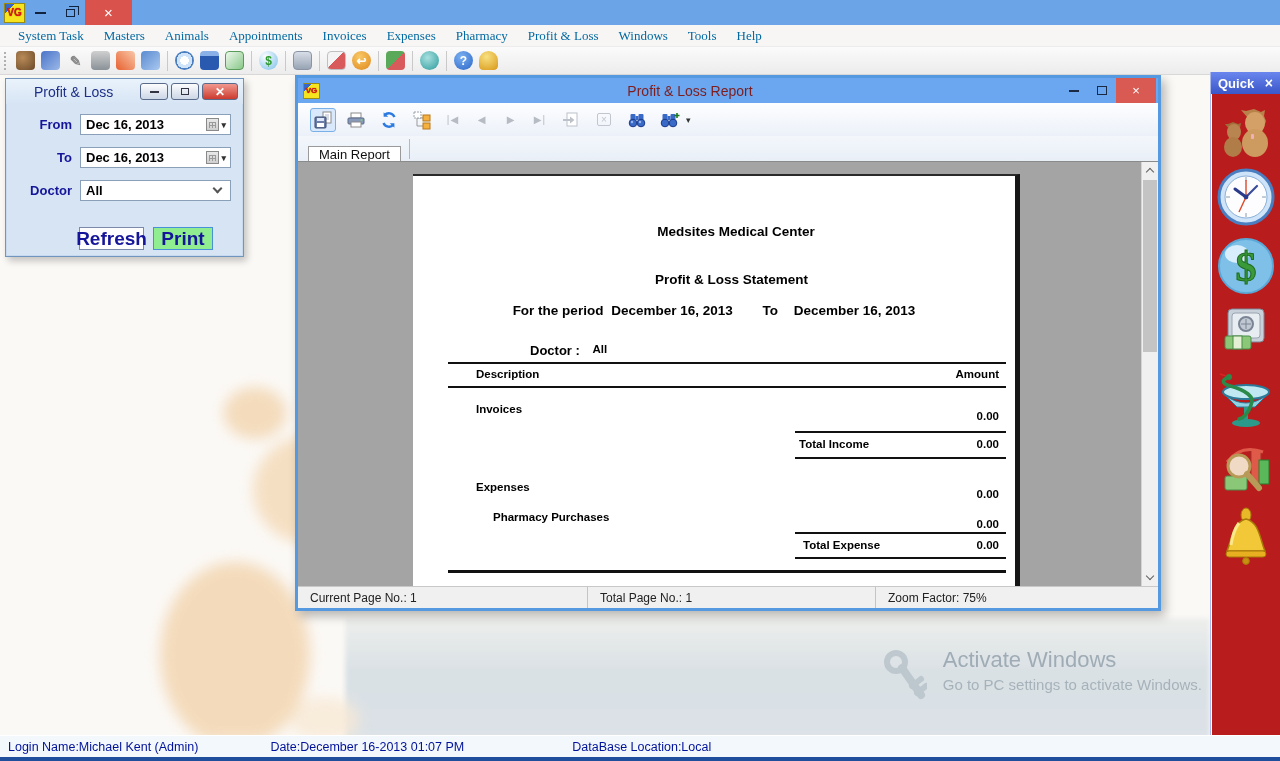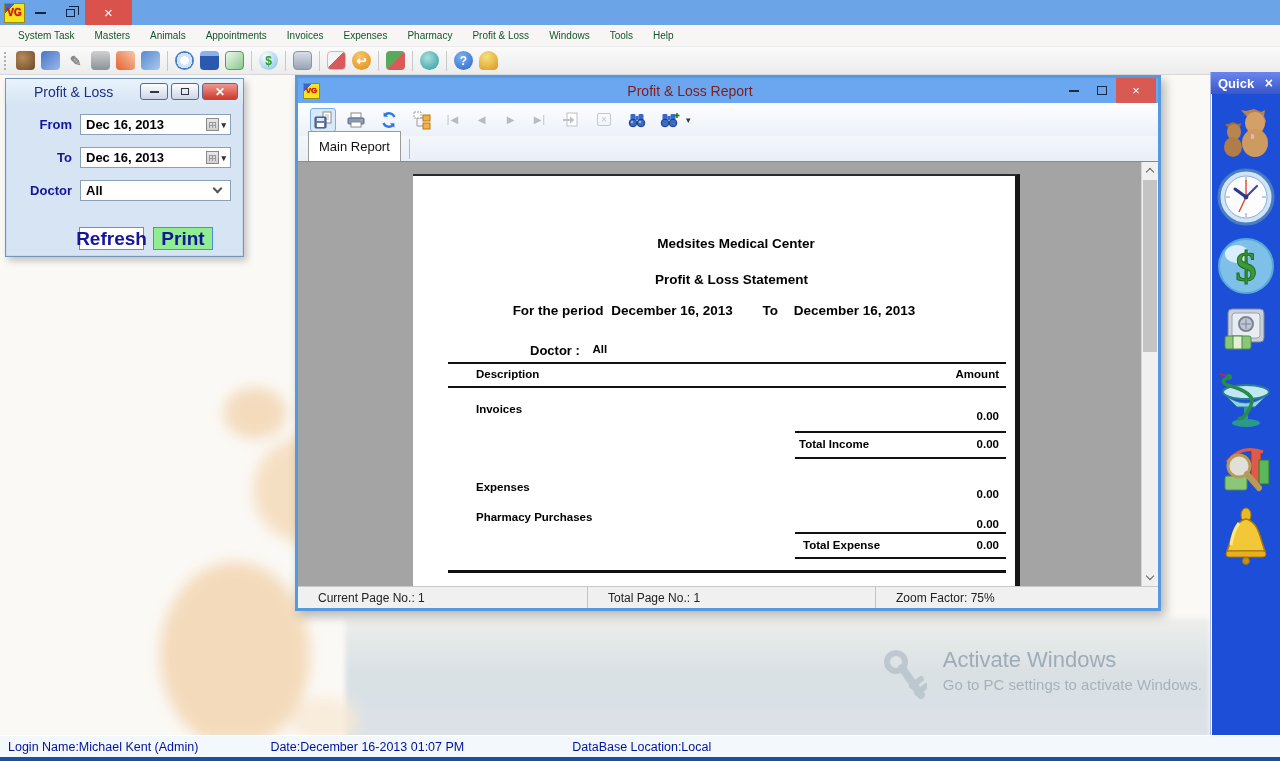--- a/index.html
+++ b/index.html
@@ -21,21 +21,21 @@
   .wc { width:30px; display:flex; align-items:center; justify-content:center; color:#122340; }
   .wc .minus { width:11px; height:2px; background:#122340; }
   .restore-ic { position:relative; width:9px; height:8px; border:1px solid #122340; }
   .restore-ic::before { content:""; position:absolute; left:2px; top:-4px; width:9px; height:8px;
                         border:1px solid #122340; border-left:none; border-bottom:none; }
   .wc-close { width:47px; background:#d9534c; color:#fff; font-size:15px; }
 
   
   .menubar { position:absolute; top:25px; left:0; right:0; height:22px; background:#f7f6f5;
              display:flex; align-items:center; padding-left:8px; border-bottom:1px solid #ececec; }
-  .menu-item { padding:0 10px; font-size:10px; color:#14532d; }
+  .menu-item { padding:0 10px; font-size:13px; color:#0369a1;font-family:Liberation Serif, serif; }
 
   
   .toolbar { position:absolute; top:47px; left:0; right:0; height:28px;
              background:linear-gradient(#fbfbfb,#ececec); display:flex; align-items:center;
              border-bottom:1px solid #d8d8d8; }
   .grip { width:4px; height:18px; margin:0 5px 0 4px; border-left:2px dotted #b0b0b0; }
   .tb-ic { width:19px; height:19px; margin:0 3px; border-radius:4px; display:flex;
            align-items:center; justify-content:center; font-size:12px; font-weight:bold; }
   .tb-sep { width:1px; height:20px; background:#c9c9c9; margin:0 4px; }
   .i1 { background:radial-gradient(circle at 35% 35%,#b98a58,#6a4a28); }
@@ -120,56 +120,56 @@
                  background:linear-gradient(#fdfeff,#ecf1f9); }
   .ct-btn { width:26px; height:24px; display:flex; align-items:center; justify-content:center;
             border-radius:3px; border:1px solid transparent; }
   .ct-btn.active { border:1px solid #7ab0e8; background:#d9e8fb; }
   .ct-nav { color:#b6bbc4; font-size:10px; letter-spacing:1px; width:22px; text-align:center; }
   .ct-x { width:14px; height:13px; border:1px solid #c2c6ce; color:#c2c6ce; font-size:10px;
           display:flex; align-items:center; justify-content:center; border-radius:2px; }
   .ct-caret { font-size:9px; color:#333; margin-left:-4px; }
   .rpt-tabrow { height:25px; display:flex; align-items:flex-end; padding-left:10px;
                 background:linear-gradient(#f3f7fc,#e9eff7); }
-  .rpt-tab { height:30px; padding:0 10px; background:#fff; border:1px solid #9a9a9a; border-bottom:none;
+  .rpt-tab { height:15px; padding:0 10px; background:#fff; border:1px solid #9a9a9a; border-bottom:none;
              display:flex; align-items:center; font-size:13px; color:#111; }
   .tab-sep { width:1px; height:20px; background:#b8b8b8; margin:0 0 2px 8px; }
   .rpt-view { position:absolute; left:0; right:0; top:83px; bottom:22px; background:#a4a4a4;
               border-top:1px solid #8a8a8a; overflow:hidden; }
   .page { position:absolute; left:115px; top:12px; width:607px; bottom:-6px; background:#fff;
           border-top:2px solid #2a2a2a; border-right:5px solid #161616; }
   .doc { position:relative; width:100%; height:100%; color:#000; }
   .doc .c { position:absolute; left:0; right:0; text-align:center; font-weight:bold; font-size:13.5px; }
-  .doc-org { top:60px;margin-left:44px; } .doc-head { top:96px;margin-left:35px; }
+  .doc-org { top:48px;margin-left:44px; } .doc-head { top:96px;margin-left:35px; }
   .doc-period { top:127px; }
   .doc-period .w1 { margin-right:4px; } .doc-period .w2 { margin:0 12px 0 26px; }
   .doc-doctor { position:absolute; left:72px; top:167px; font-weight:bold; font-size:13px;padding-left:45px; }
   .doc-doctor .v { font-size:11.5px; margin-left:9px; vertical-align:2px; }
   .ln { position:absolute; background:#111; height:2px; }
   .ln-full { left:35px; width:558px; }
   .ln-sub { left:382px; width:211px; }
   .doc-row { position:absolute; font-weight:bold; font-size:11.5px; }
   .doc-amt { position:absolute; right:16px; font-weight:bold; font-size:11.5px; }
   .vscroll { position:absolute; right:0; top:0; bottom:0; width:17px; background:#f0f0f0;
              border-left:1px solid #d4d4d4; }
   .vs-arrow { position:absolute; left:0; width:16px; height:17px; display:flex; align-items:center;
               justify-content:center; }
   .vs-arrow span { width:6px; height:6px; border-right:1.6px solid #606060; border-bottom:1.6px solid #606060; }
   .vs-up { top:0; } .vs-up span { transform:rotate(-135deg); margin-top:3px; }
   .vs-down { bottom:0; } .vs-down span { transform:rotate(45deg); margin-bottom:3px; }
   .vs-thumb { position:absolute; left:1px; top:18px; width:14px; height:172px; background:#c4c4c4; }
   .rpt-status { position:absolute; left:0; right:0; bottom:0; height:22px; background:#f0f0f0;
                 border-top:1px solid #c8c8c8; display:flex; align-items:center; font-size:12px; color:#222; }
-  .rpt-status div { padding-left:20px; height:100%; display:flex; align-items:center; }
+  .rpt-status div { padding-left:12px; height:100%; display:flex; align-items:center; }
   .rs-1 { width:290px; border-right:1px solid #c4c4c4; }
   .rs-2 { width:288px; border-right:1px solid #c4c4c4; }
   .rs-3 { flex:1; }
 
   
-  .quick { position:absolute; right:0; top:72px; width:70px; bottom:26px; background:#1d4ed8;
+  .quick { position:absolute; right:0; top:72px; width:70px; bottom:26px; background:#b91c1c;
            border-left:1px solid #aab8ea; box-shadow:inset 1px 0 0 #fff; }
   .q-head { height:22px; background:linear-gradient(#6a86ee,#3a56c8); color:#fff; display:flex;
             align-items:center; justify-content:space-between; padding:0 7px; font-weight:bold;
             font-size:13px; }
   .q-close { color:#fff; font-weight:bold; font-size:14px; }
   .q-items { display:flex; flex-direction:column; align-items:center; gap:11px; padding-top:7px; }
   .q-it { display:flex; align-items:center; justify-content:center; }
 
   
   .app-status { position:absolute; left:0; right:0; bottom:4px; height:22px; background:#f3f8fd;
@@ -399,21 +399,21 @@
             <div class="doc-amt" style="top:192px">Amount</div>
             <div class="ln ln-full" style="top:210px"></div>
             <div class="doc-row" style="left:63px; top:227px">Invoices</div>
             <div class="doc-amt" style="top:234px">0.00</div>
             <div class="ln ln-sub" style="top:255px"></div>
             <div class="doc-row" style="left:386px; top:262px">Total Income</div>
             <div class="doc-amt" style="top:262px">0.00</div>
             <div class="ln ln-sub" style="top:281px"></div>
             <div class="doc-row" style="left:63px; top:305px">Expenses</div>
             <div class="doc-amt" style="top:312px">0.00</div>
-            <div class="doc-row" style="left:63px; top:335px">Pharmacy Purchases</div>
+            <div class="doc-row" style="left:80px; top:335px">Pharmacy Purchases</div>
             <div class="doc-amt" style="top:342px">0.00</div>
             <div class="ln ln-sub" style="top:356px"></div>
             <div class="doc-row" style="left:390px; top:363px">Total Expense</div>
             <div class="doc-amt" style="top:363px">0.00</div>
             <div class="ln ln-sub" style="top:381px"></div>
             <div class="ln ln-full" style="top:394px; height:3px"></div>
           </div>
         </div>
         <div class="vscroll">
           <div class="vs-arrow vs-up">

